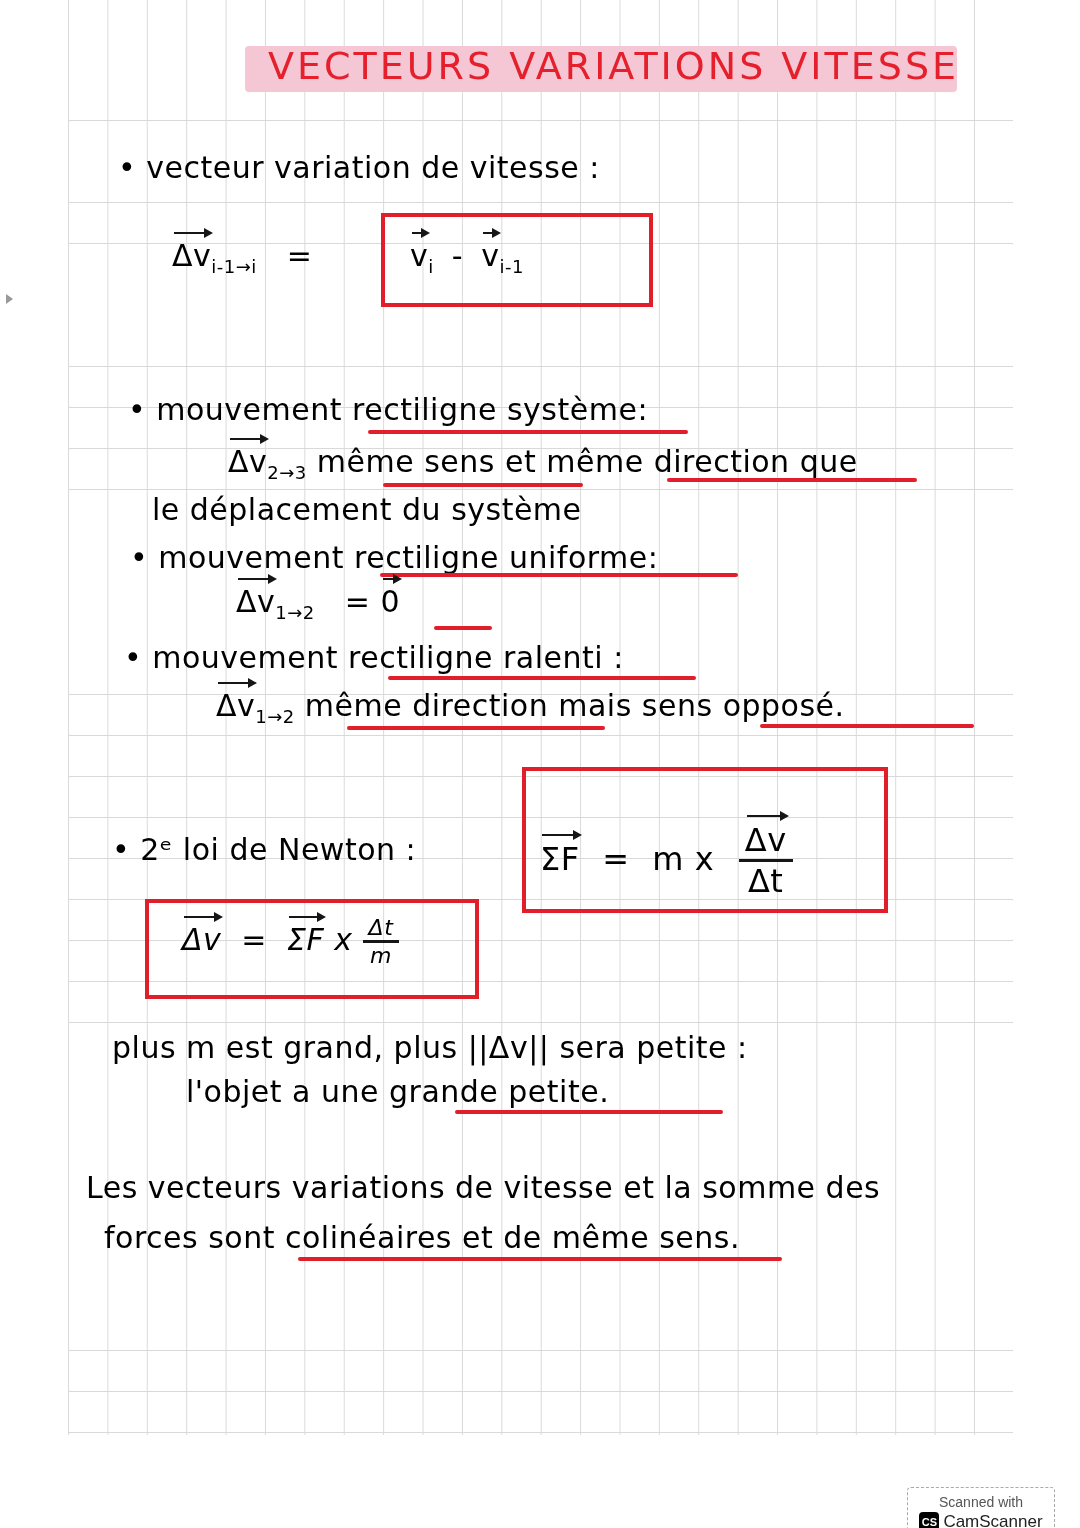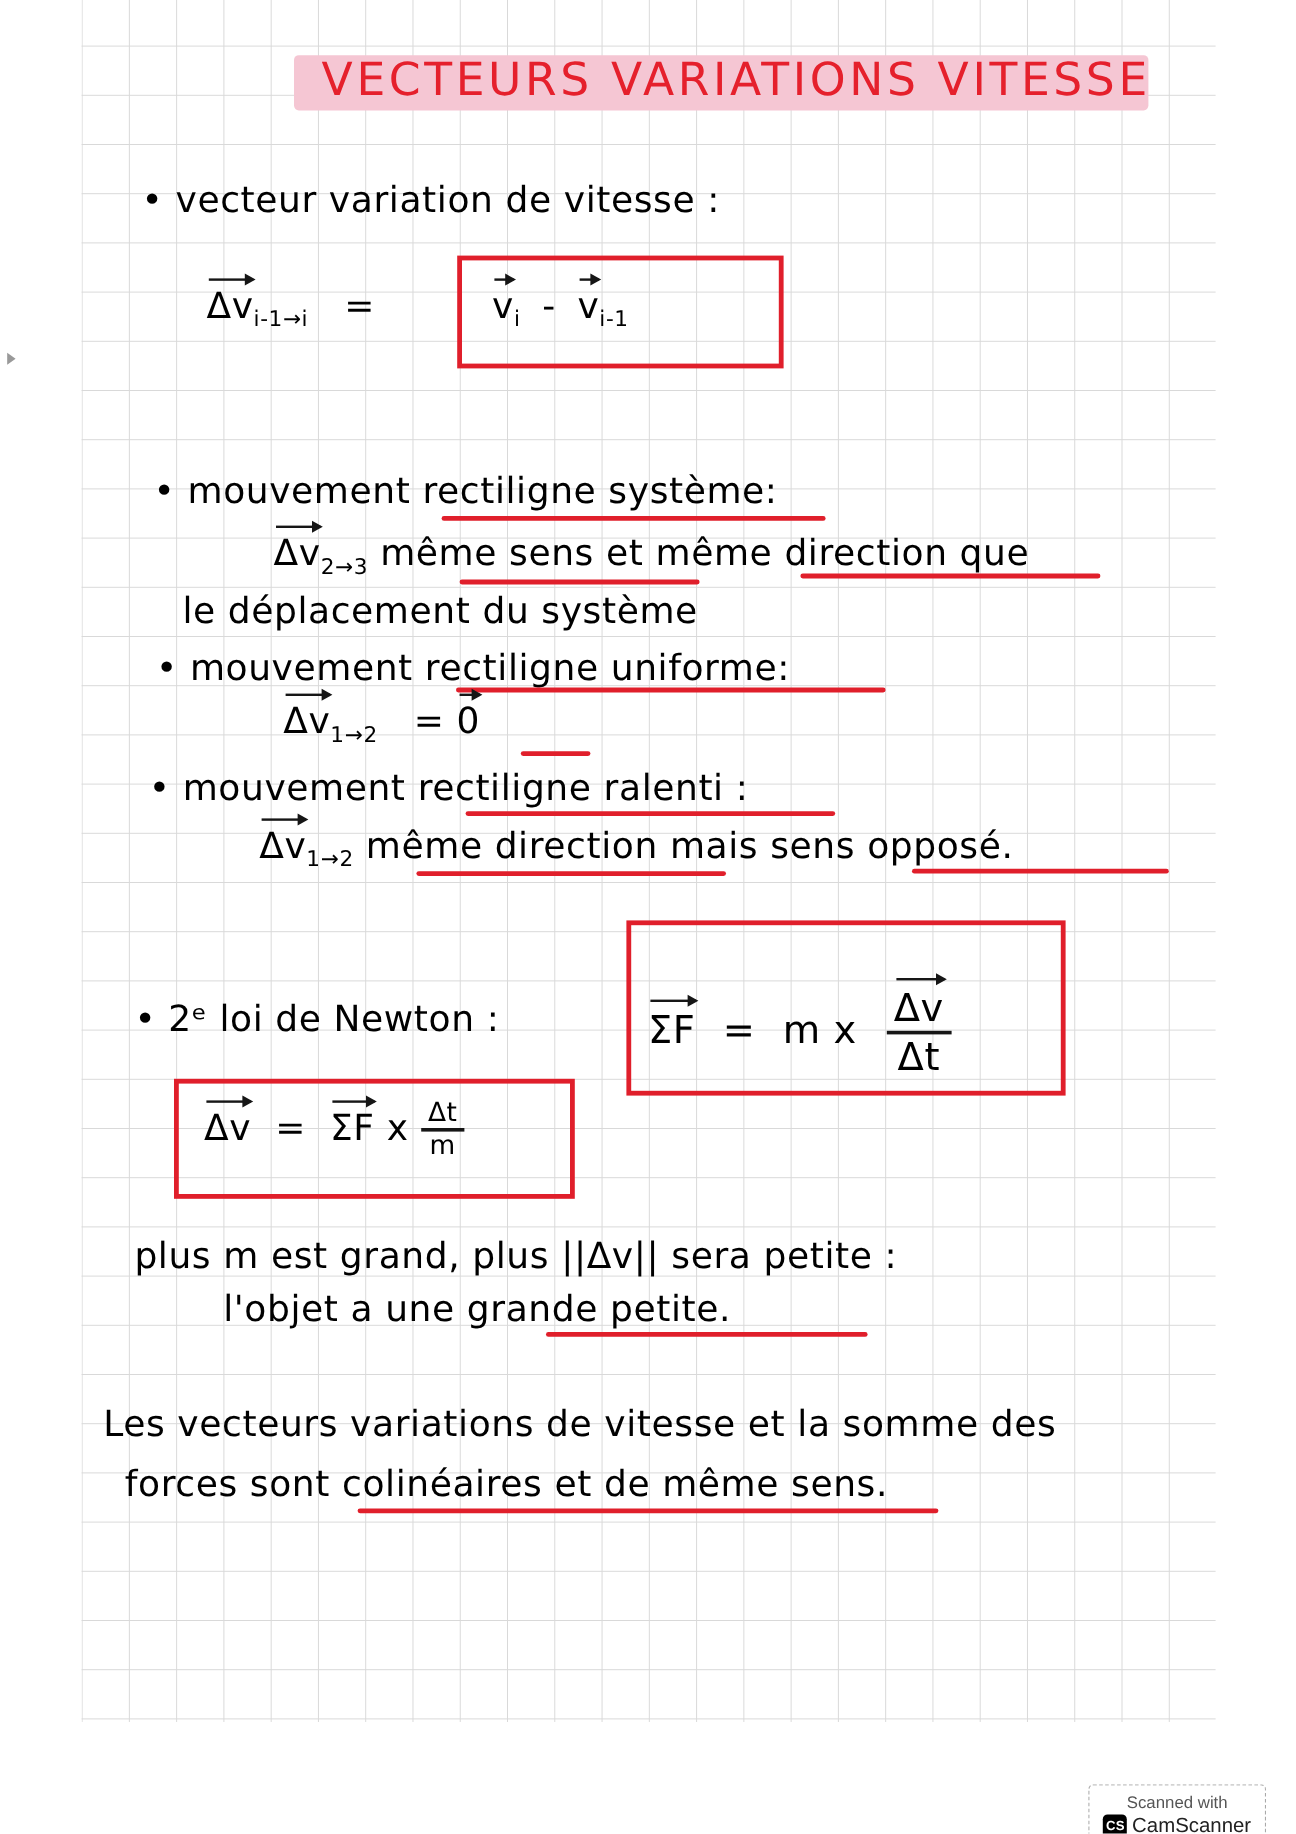--- a/index.html
+++ b/index.html
@@ -107,21 +107,21 @@
 <div class="hand" style="left:112px; top:832px;">• 2ᵉ loi de Newton :</div>
 <div class="box" style="left:522px; top:767px; width:358px; height:138px;"></div>
 <div class="hand" style="left:540px; top:821px; font-size:32px;">
   <span class="vec"><span>ΣF</span></span>
   <span style="margin:0 12px;">=</span>
   <span>m x</span>
   <span class="frac" style="margin-left:14px;"><span class="num"><span class="vec"><span>Δv</span></span></span><span class="den">Δt</span></span>
 </div>
 
 <div class="box" style="left:145px; top:899px; width:326px; height:92px;"></div>
-<div class="hand" style="left:170px; top:915px; font-size:30px;">
+<div class="hand" style="left:182px; top:915px; font-size:30px;font-style:italic;">
   <span class="vec"><span>Δv</span></span>
   <span style="margin:0 10px;">=</span>
   <span class="vec"><span>ΣF</span></span>
   <span>x</span>
   <span class="frac" style="font-size:22px;"><span class="num">Δt</span><span class="den">m</span></span>
 </div>
 
 <div class="hand" style="left:112px; top:1030px;">plus m est grand, plus ||Δv|| sera petite :</div>
 <div class="hand" style="left:186px; top:1074px;">
   <span>l'objet a une </span><span>grande petite.</span>

